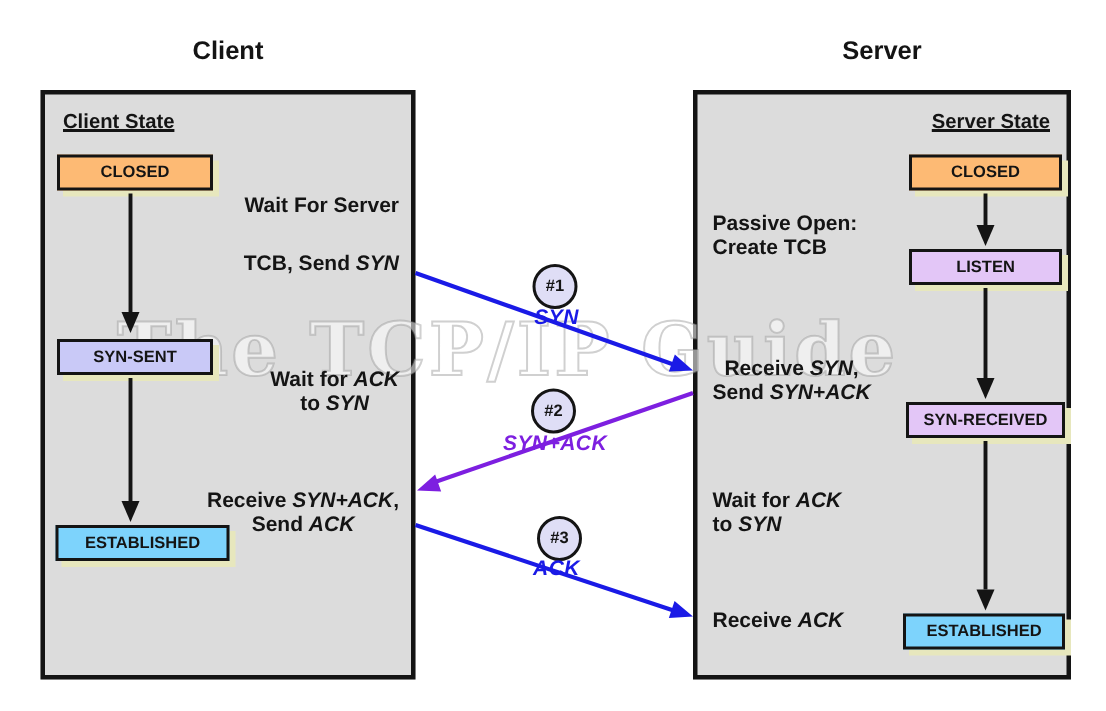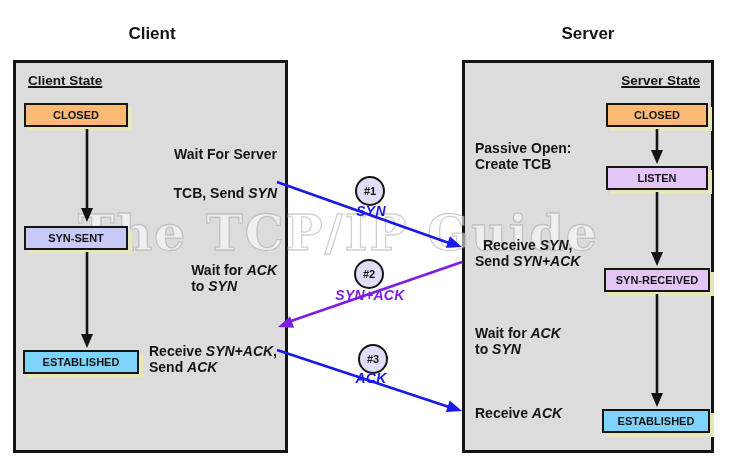--- a/index.html
+++ b/index.html
@@ -22,21 +22,21 @@
     box-shadow:4px 4px 0 #e7e7bd;font-size:11px;font-weight:bold;text-align:center;z-index:2;
   }
   .bg-closed{background:#fdba74;}
   .bg-synsent{background:#c9c9f7;}
   .bg-listen{background:#e3c6f7;}
   .bg-synrec{background:#e3c6f7;}
   .bg-estab{background:#7dd3fc;}
   .note{
     position:absolute;font-size:14px;font-weight:bold;line-height:16px;z-index:2;
   }
-  .note-r{text-align:left;margin-top:18px;}
+  .note-r{text-align:center;}
   .note-l{text-align:left;}
   .watermark{
     position:absolute;left:78px;top:204px;z-index:1;white-space:nowrap;
     font-family:"DejaVu Serif",serif;font-weight:bold;font-size:49px;letter-spacing:2px;
     color:rgba(255,255,255,0.55);-webkit-text-stroke:1.3px rgba(150,150,150,0.45);
     pointer-events:none;
   }
   .arrow-layer{position:absolute;left:0;top:0;z-index:3;pointer-events:none;}
   .msg-circle{
     position:absolute;width:26px;height:26px;border:2.5px solid #141414;border-radius:50%;
@@ -50,21 +50,21 @@
   .c-purple{color:#7d1fe0;}
 </style>
 </head>
 <body>
 
 <div class="stage">
 
   <div class="panel-title" style="left:27px;width:250px;">Client</div>
   <div class="panel-title" style="left:462px;width:252px;">Server</div>
 
-  <div class="panel" style="left:13px;width:244px;padding-left:25px;">
+  <div class="panel" style="left:27px;width:244px;">
     <div class="state-header" style="left:12px;">Client State</div>
 
     <div class="sbox bg-closed" style="left:8px;top:40px;width:100px;">CLOSED</div>
     <div class="sbox bg-synsent" style="left:8px;top:163px;width:100px;">SYN-SENT</div>
     <div class="sbox bg-estab" style="left:7px;top:287px;width:112px;">ESTABLISHED</div>
 
     <div class="note note-r" style="right:8px;top:65px;">
       <div><span>Wait For Server</span></div>
     </div>
     <div class="note note-r" style="right:8px;top:104px;">

